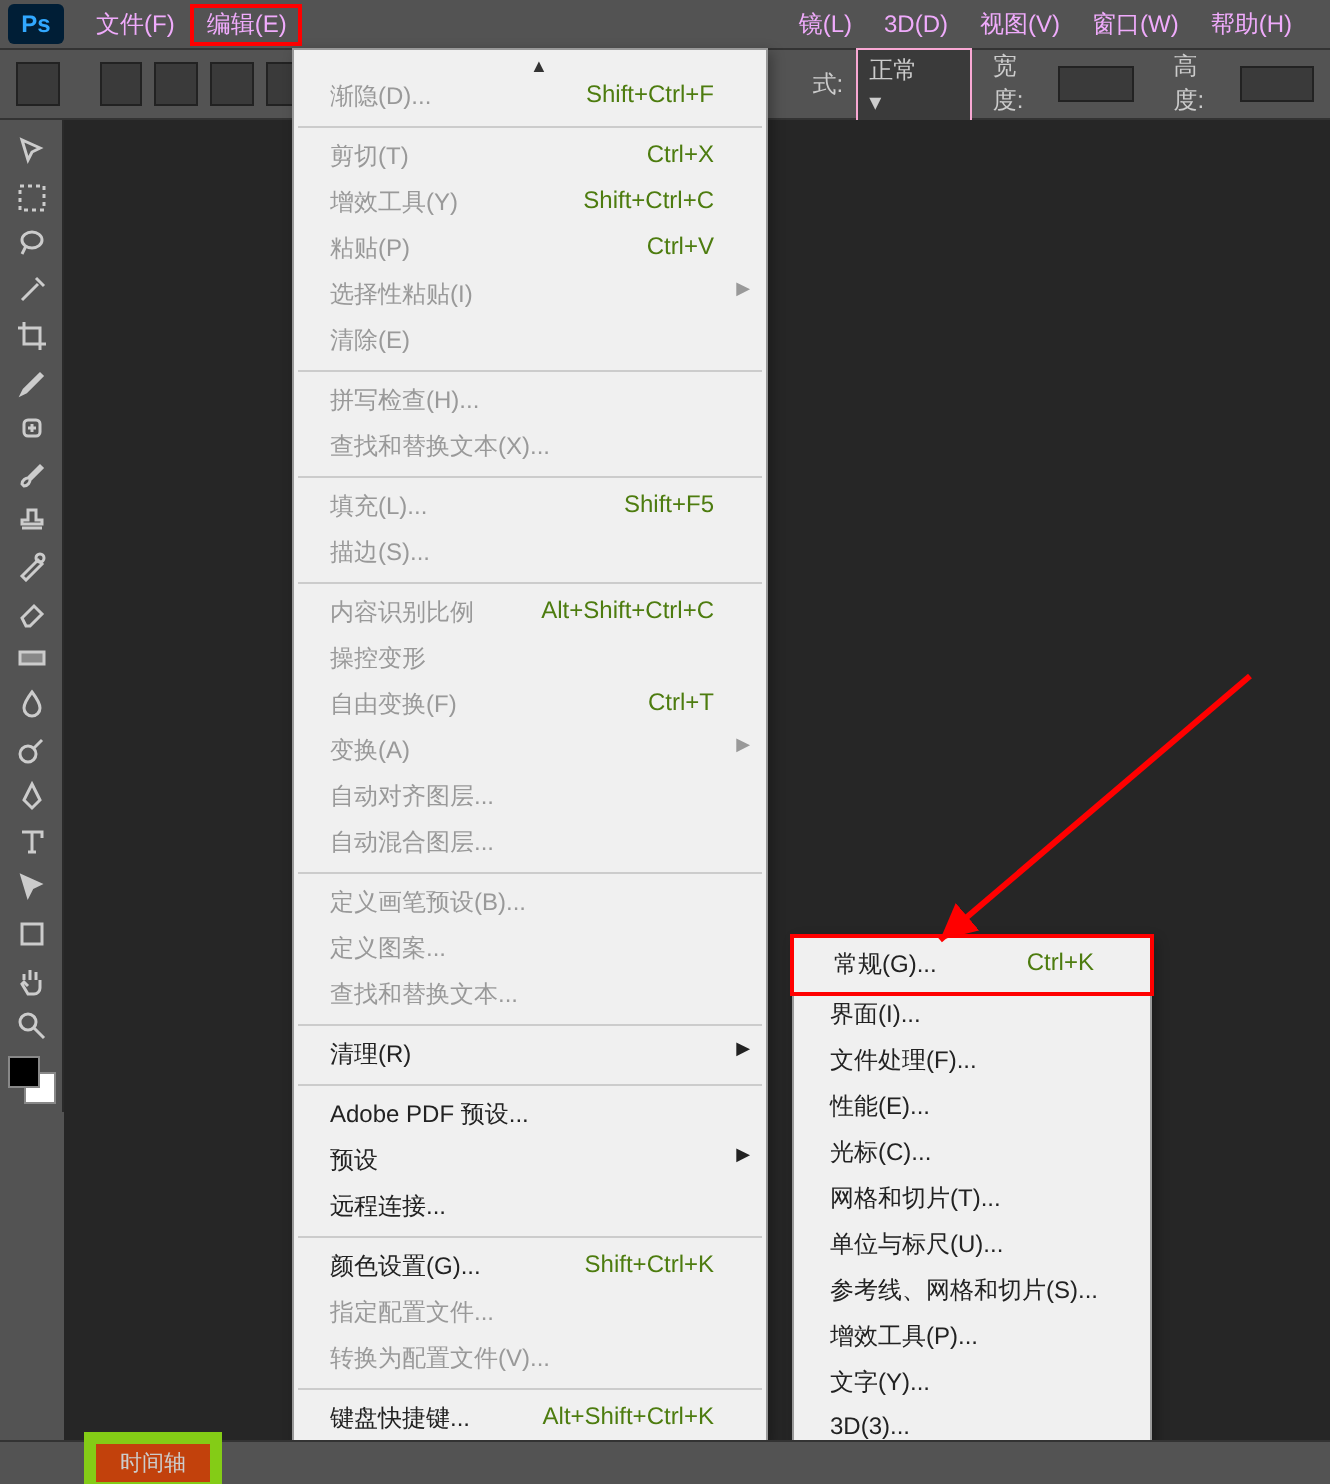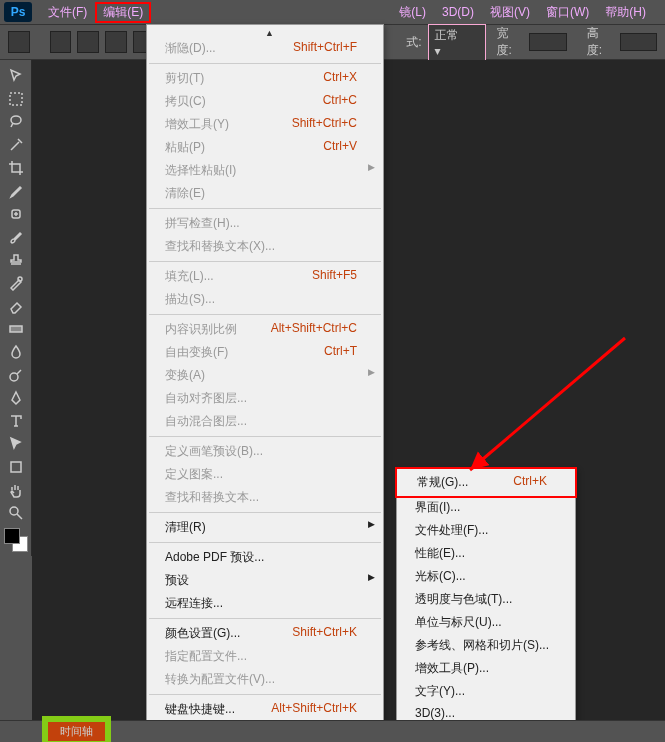--- a/index.html
+++ b/index.html
@@ -25,21 +25,21 @@
     
     .canvas-area { position: absolute; left: 32px; top: 60px; right: 0; bottom: 22px; background: #262626; }
     
     .dropdown { position: absolute; background: #f0f0f0; border: 1px solid #999; box-shadow: 2px 2px 6px rgba(0,0,0,0.3); font-size: 12px; color: #222; min-width: 238px; }
     .dropdown.main { left: 146px; top: 24px; }
     .dropdown.sub { left: 396px; top: 468px; min-width: 164px; }
     .dd-item { padding: 3px 26px 3px 18px; display: flex; justify-content: space-between; cursor: pointer; position: relative; white-space: nowrap; }
     .dd-item.disabled { color: #999; }
     .dd-item.red-box { border: 2px solid red; margin: -2px; padding: 5px 28px 5px 20px; }
     .dd-sep { height: 1px; background: #ccc; margin: 3px 2px; }
-    .dd-shortcut { color: #c2410c; margin-left: 24px; }
+    .dd-shortcut { color: #4d7c0f; margin-left: 24px; }
     .arrow { position: absolute; right: 8px; font-size: 9px; }
     .up-triangle { position: absolute; top: 3px; left: 50%; font-size: 9px; color: #333; }
     
     .statusbar { position: absolute; bottom: 0; left: 0; right: 0; height: 22px; background: #535353; border-top: 1px solid #333; display: flex; align-items: center; padding-left: 42px; }
     .status-tab { font-size: 11px; color: #ccc; padding: 2px 12px; background: #c2410c; border: 6px solid #84cc16; }
     
     .arrow-line { position: absolute; pointer-events: none; }
   </style>
 </head>
 <body>
@@ -193,24 +193,20 @@
       <div class="dd-item disabled">
         <span>渐隐(D)...</span>
         <span class="dd-shortcut">Shift+Ctrl+F</span>
       </div>
       <div class="dd-sep"></div>
       <div class="dd-item disabled">
         <span>剪切(T)</span>
         <span class="dd-shortcut">Ctrl+X</span>
       </div>
       <div class="dd-item disabled">
-        <span>拷贝(C)</span>
-        <span class="dd-shortcut">Ctrl+C</span>
-      </div>
-      <div class="dd-item disabled">
         <span>增效工具(Y)</span>
         <span class="dd-shortcut">Shift+Ctrl+C</span>
       </div>
       <div class="dd-item disabled">
         <span>粘贴(P)</span>
         <span class="dd-shortcut">Ctrl+V</span>
       </div>
       <div class="dd-item disabled">
         <span>选择性粘贴(I)</span>
         <span class="arrow">▶</span>
@@ -230,20 +226,23 @@
         <span>填充(L)...</span>
         <span class="dd-shortcut">Shift+F5</span>
       </div>
       <div class="dd-item disabled">
         <span>描边(S)...</span>
       </div>
       <div class="dd-sep"></div>
       <div class="dd-item disabled">
         <span>内容识别比例</span>
         <span class="dd-shortcut">Alt+Shift+Ctrl+C</span>
+      </div>
+      <div class="dd-item disabled">
+        <span>操控变形</span>
       </div>
       <div class="dd-item disabled">
         <span>自由变换(F)</span>
         <span class="dd-shortcut">Ctrl+T</span>
       </div>
       <div class="dd-item disabled">
         <span>变换(A)</span>
         <span class="arrow">▶</span>
       </div>
       <div class="dd-item disabled">
@@ -309,21 +308,21 @@
       <div class="dd-item">
         <span>文件处理(F)...</span>
       </div>
       <div class="dd-item">
         <span>性能(E)...</span>
       </div>
       <div class="dd-item">
         <span>光标(C)...</span>
       </div>
       <div class="dd-item">
-        <span>透明度与色域(T)...</span>
+        <span>网格和切片(T)...</span>
       </div>
       <div class="dd-item">
         <span>单位与标尺(U)...</span>
       </div>
       <div class="dd-item">
         <span>参考线、网格和切片(S)...</span>
       </div>
       <div class="dd-item">
         <span>增效工具(P)...</span>
       </div>

